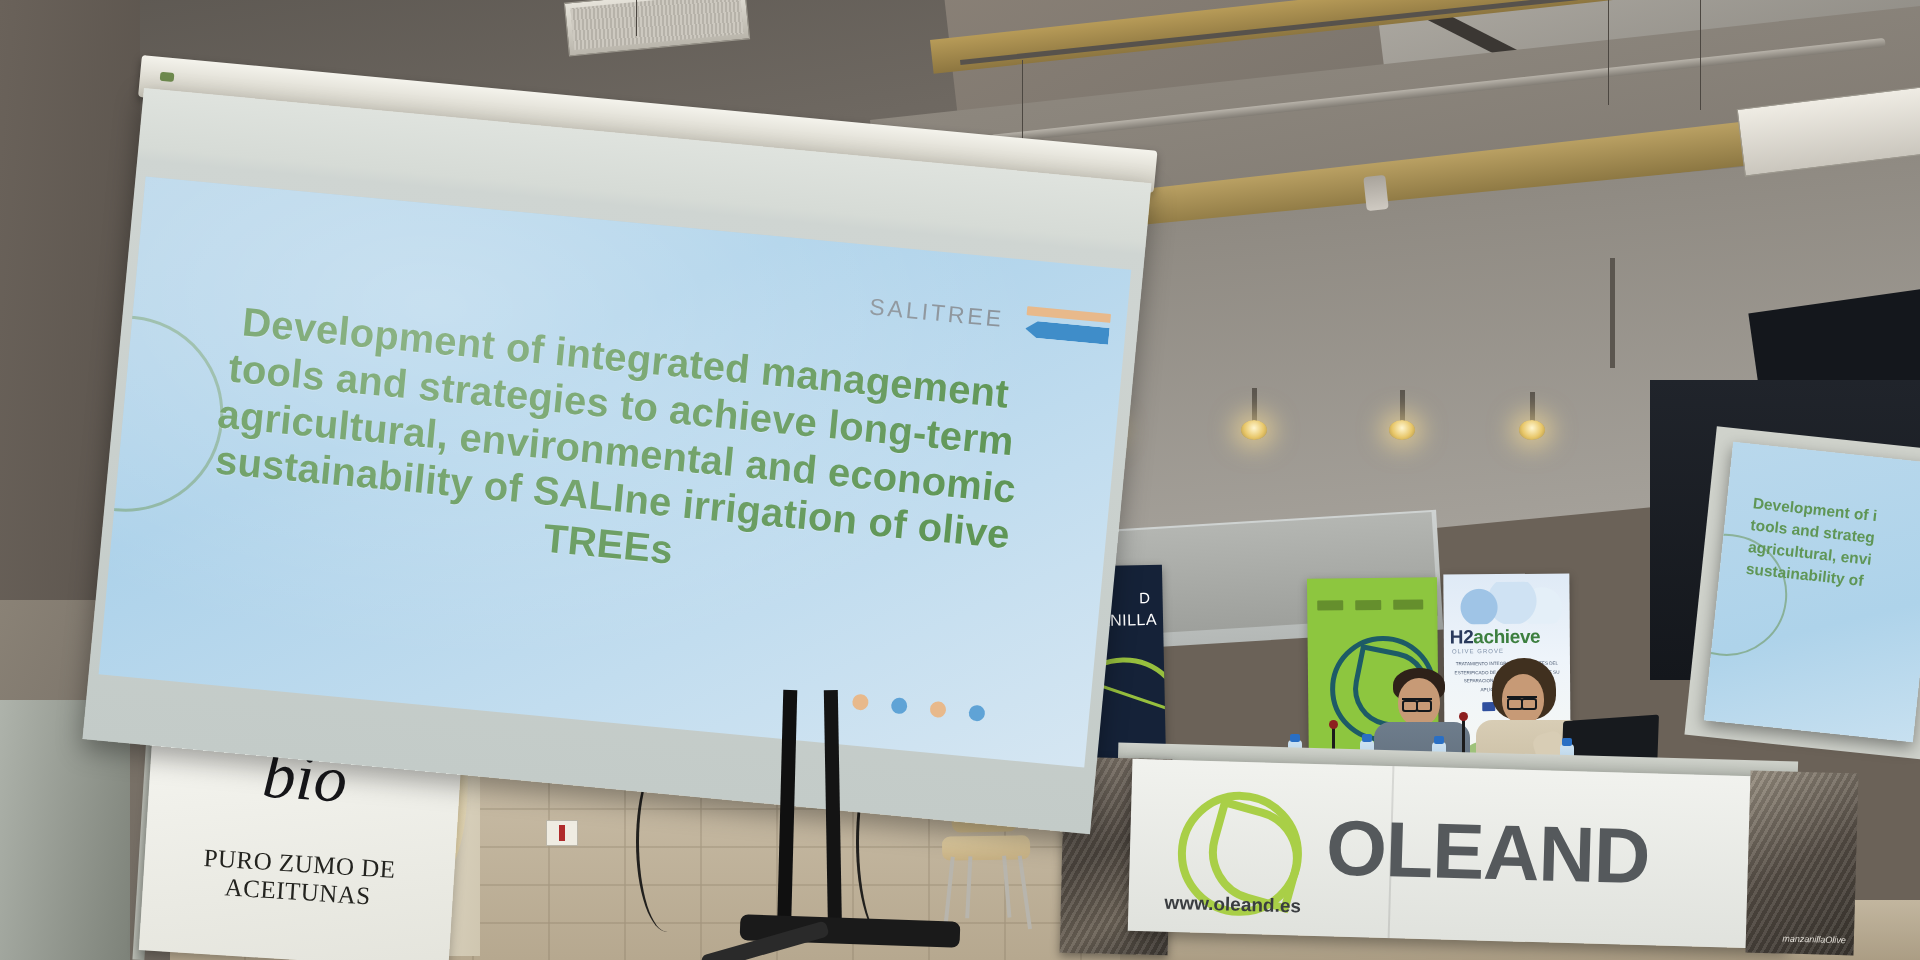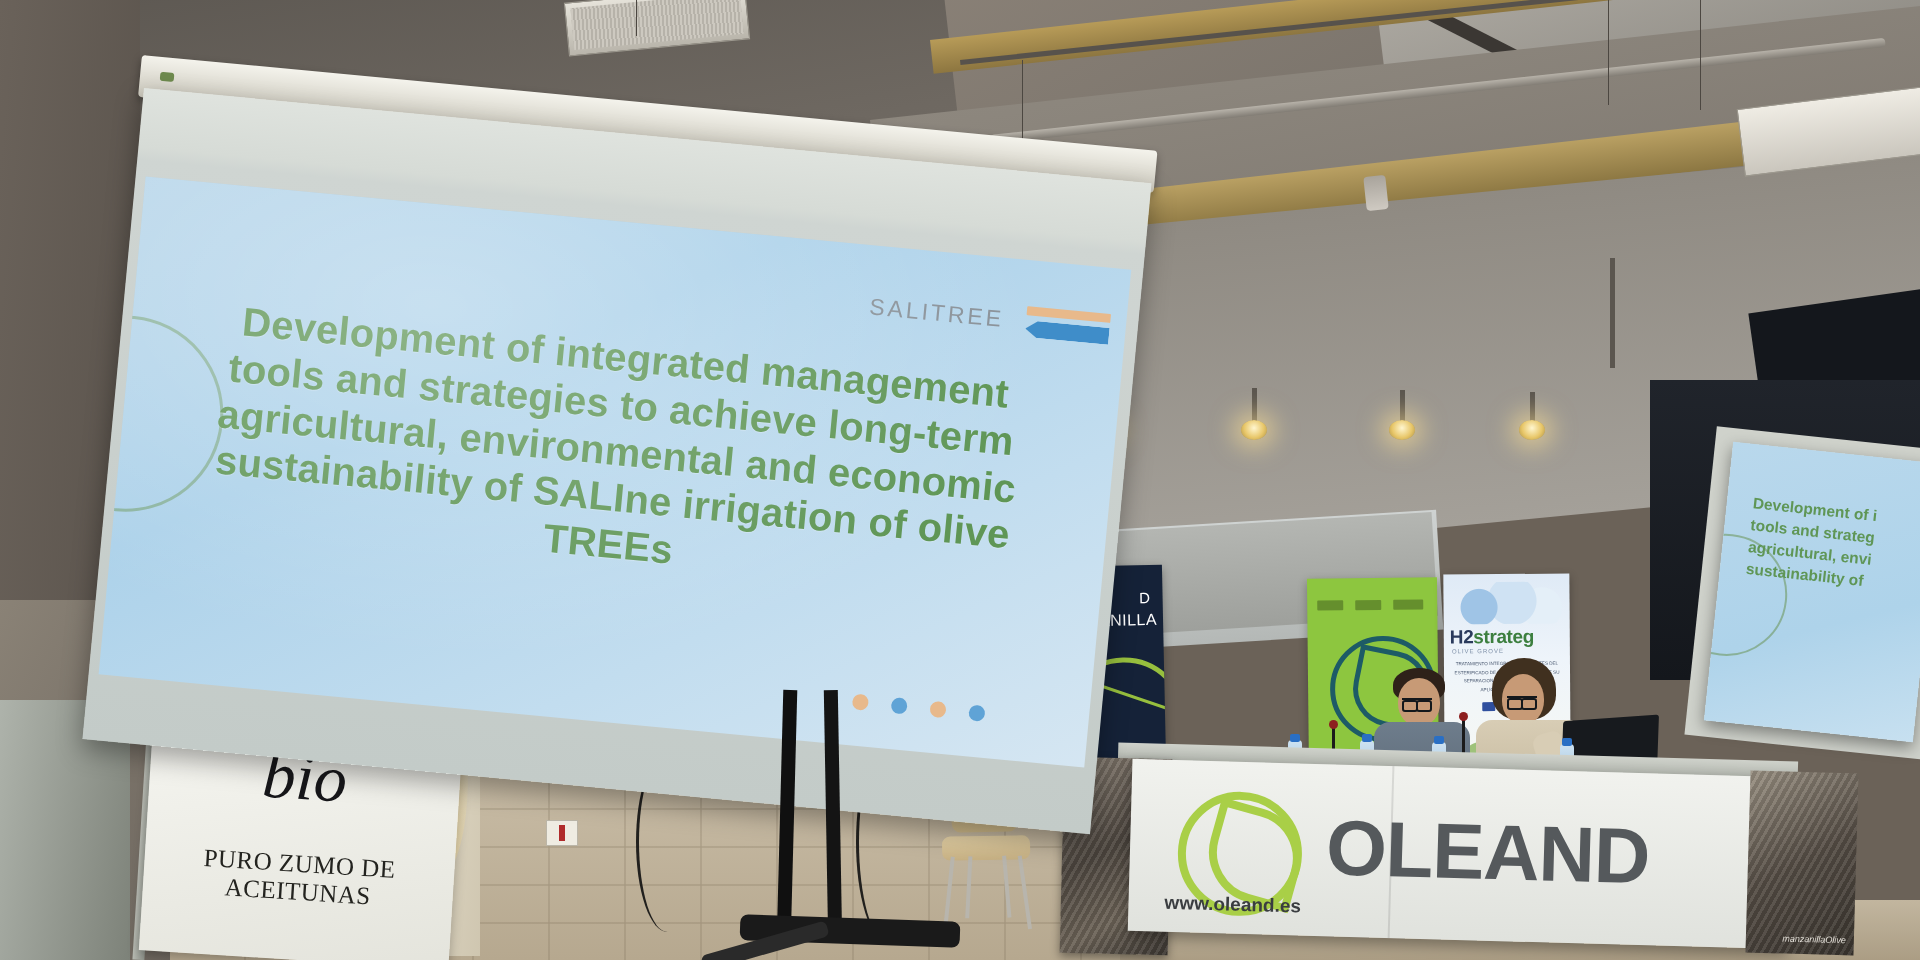--- a/index.html
+++ b/index.html
@@ -342,21 +342,21 @@
     <div class="bg-mini" style="left:86px;width:30px;"></div>
     <div class="green-olive">
         <div class="leaf"></div>
       </div>
     <div class="bg-name">OLEAND</div>
   </div>
 
   <div class="banner banner-h2o">
     <div class="h2o-cloud"></div>
     <div class="h2o-ttl">
-      <span>H2</span><em>strateg</em>
+      <span>H2</span><em>achieve</em>
     </div>
     <div class="h2o-sub">OLIVE GROVE</div>
     <div class="h2o-body">TRATAMIENTO INTEGRAL DE EFLUENTES DEL ESTERIFICADO DE LA ACEITUNA MEDIANTE SU SEPARACION SELECTIVA EN PUERTA Y APLICACION EN OLIVAR</div>
     <div class="h2o-flags">
         <i></i>
         <i></i>
         <i></i>
       </div>
     <div class="h2o-plants"></div>
   </div>

